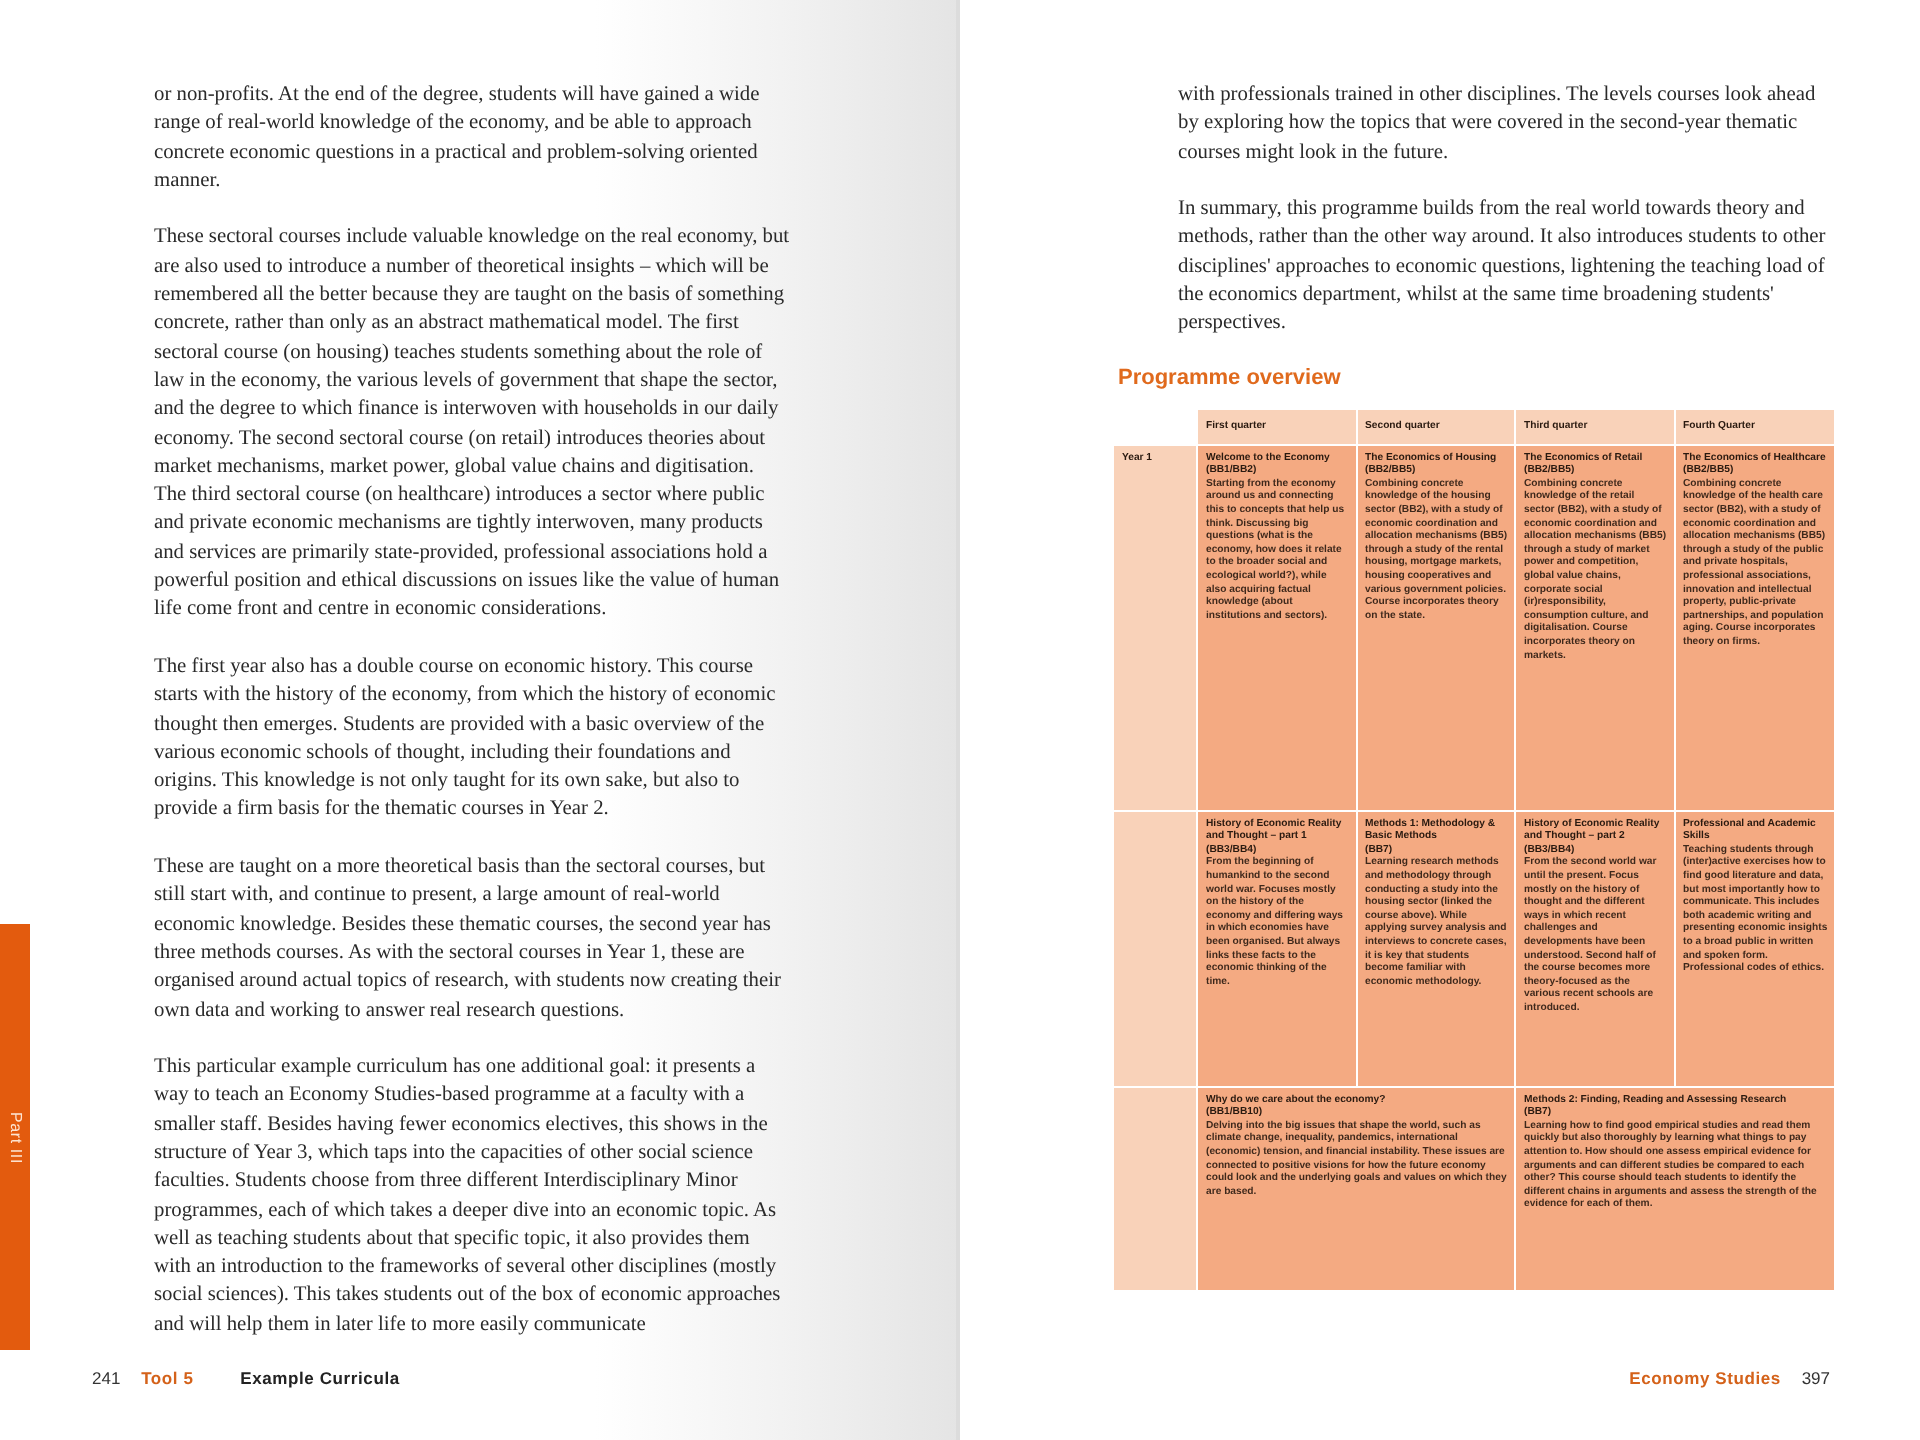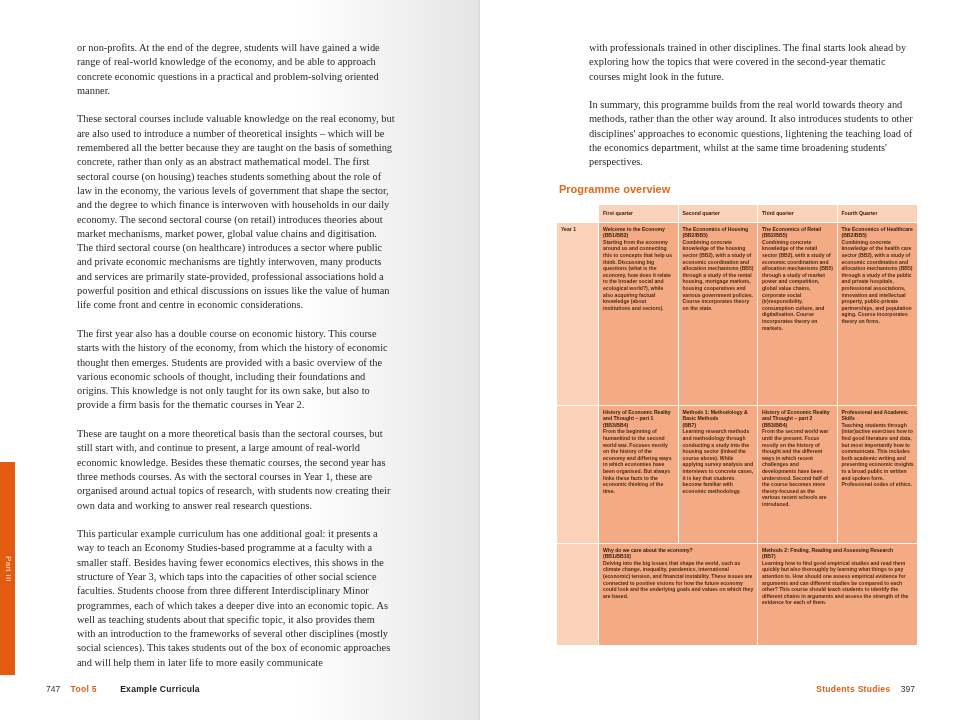--- a/index.html
+++ b/index.html
@@ -54,31 +54,31 @@
     <p>or non-profits. At the end of the degree, students will have gained a wide range of real-world knowledge of the economy, and be able to approach concrete economic questions in a practical and problem-solving oriented manner.</p>
     <p>These sectoral courses include valuable knowledge on the real economy, but are also used to introduce a number of theoretical insights – which will be remembered all the better because they are taught on the basis of something concrete, rather than only as an abstract mathematical model. The first sectoral course (on housing) teaches students something about the role of law in the economy, the various levels of government that shape the sector, and the degree to which finance is interwoven with households in our daily economy. The second sectoral course (on retail) introduces theories about market mechanisms, market power, global value chains and digitisation. The third sectoral course (on healthcare) introduces a sector where public and private economic mechanisms are tightly interwoven, many products and services are primarily state-provided, professional associations hold a powerful position and ethical discussions on issues like the value of human life come front and centre in economic considerations.</p>
     <p>The first year also has a double course on economic history. This course starts with the history of the economy, from which the history of economic thought then emerges. Students are provided with a basic overview of the various economic schools of thought, including their foundations and origins. This knowledge is not only taught for its own sake, but also to provide a firm basis for the thematic courses in Year 2.</p>
     <p>These are taught on a more theoretical basis than the sectoral courses, but still start with, and continue to present, a large amount of real-world economic knowledge. Besides these thematic courses, the second year has three methods courses. As with the sectoral courses in Year 1, these are organised around actual topics of research, with students now creating their own data and working to answer real research questions.</p>
     <p>This particular example curriculum has one additional goal: it presents a way to teach an Economy Studies-based programme at a faculty with a smaller staff. Besides having fewer economics electives, this shows in the structure of Year 3, which taps into the capacities of other social science faculties. Students choose from three different Interdisciplinary Minor programmes, each of which takes a deeper dive into an economic topic. As well as teaching students about that specific topic, it also provides them with an introduction to the frameworks of several other disciplines (mostly social sciences). This takes students out of the box of economic approaches and will help them in later life to more easily communicate</p>
   </div>
   <div class="part-tab">
     <span>Part III</span>
   </div>
   <div class="footer footer-left">
-    <span class="page-num">747</span>
+    <span class="page-num">241</span>
     <span class="tool-label">Tool 5</span>
     <span class="section-label">Example Curricula</span>
   </div>
 </div>
 <div class="gutter-line"></div>
 
 <div class="page page-right"></div>
 
 <div class="body-text right-text">
-  <p>with professionals trained in other disciplines. The final starts look ahead by exploring how the topics that were covered in the second-year thematic courses might look in the future.</p>
+  <p>with professionals trained in other disciplines. The levels courses look ahead by exploring how the topics that were covered in the second-year thematic courses might look in the future.</p>
   <p>In summary, this programme builds from the real world towards theory and methods, rather than the other way around. It also introduces students to other disciplines' approaches to economic questions, lightening the teaching load of the economics department, whilst at the same time broadening students' perspectives.</p>
 </div>
 
 <div class="heading">Programme overview</div>
 
 <div class="table">
   <div class="t-row t-head">
     <div class="t-cell year"></div>
     <div class="t-cell q">First quarter</div>
     <div class="t-cell q">Second quarter</div>
@@ -143,15 +143,15 @@
     </div>
     <div class="t-cell q2">
       <span class="t-title">Methods 2: Finding, Reading and Assessing Research</span>
       <span class="t-code">(BB7)</span>
       <span class="t-desc">Learning how to find good empirical studies and read them quickly but also thoroughly by learning what things to pay attention to. How should one assess empirical evidence for arguments and can different studies be compared to each other? This course should teach students to identify the different chains in arguments and assess the strength of the evidence for each of them.</span>
     </div>
   </div>
 </div>
 
 <div class="footer footer-right">
-  <span class="brand-label">Students Studies</span>
+  <span class="brand-label">Economy Studies</span>
   <span class="page-num">397</span>
 </div>
 
 </body></html>

